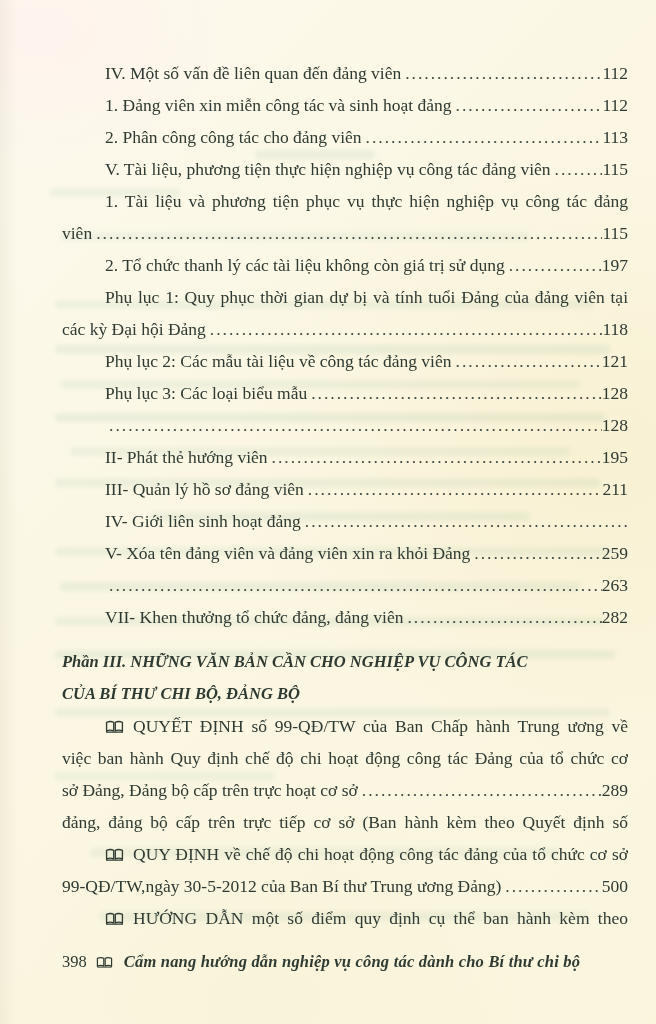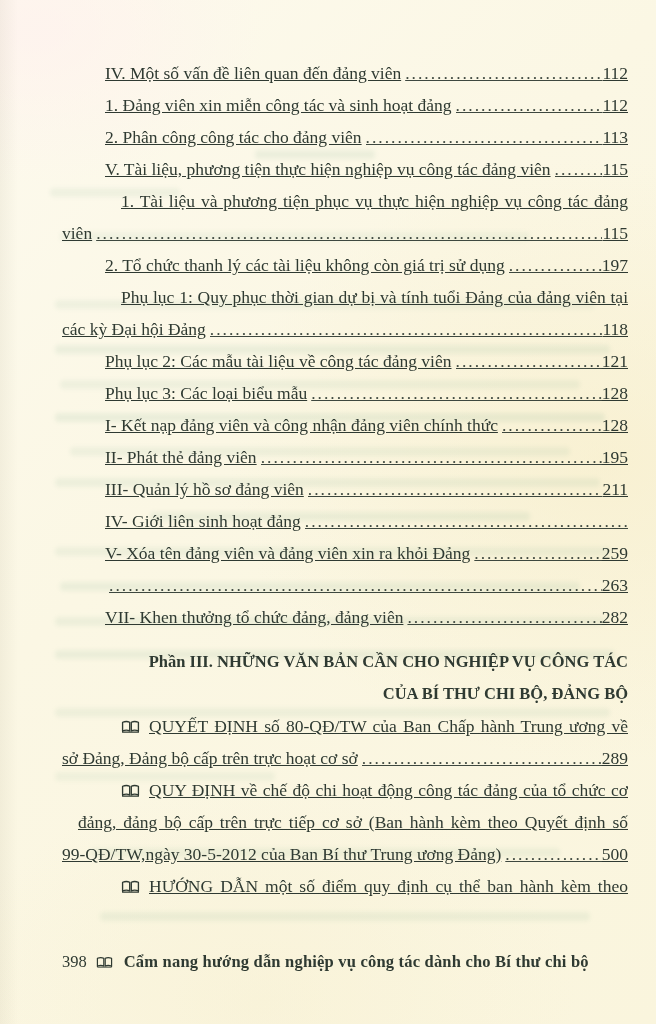--- a/index.html
+++ b/index.html
@@ -14,32 +14,32 @@
       radial-gradient(ellipse 420px 300px at 40% 98%, rgba(247,240,210,.5), transparent 75%),
       linear-gradient(135deg,#fdfaee 0%,#fbf7e4 40%,#faf5dd 100%);
   }
   .edge-shade{position:absolute;top:0;left:0;width:18px;height:100%;
     background:linear-gradient(90deg,rgba(120,110,80,.07),transparent);pointer-events:none;}
   
   .bleed{position:absolute;inset:0;pointer-events:none;}
   .art{position:absolute;height:9px;background:var(--bleed,#7fae8d);opacity:.12;filter:blur(2px);border-radius:4px;}
   
   .content{position:absolute;left:62px;right:28px;top:57px;font-size:17.5px;}
-  .toc-line{display:flex;align-items:flex-end;height:32px;line-height:32px;white-space:nowrap;overflow:hidden;text-decoration:underline;}
+  .toc-line{display:flex;align-items:flex-end;height:32px;line-height:32px;white-space:nowrap;overflow:hidden;}
   .toc-line.indent{padding-left:43px;}
-  .toc-line.justify{display:block;white-space:normal;text-align:justify;text-align-last:justify;margin-left:16px;}
+  .toc-line.justify{display:block;white-space:normal;text-align:justify;text-align-last:justify;}
   .t{flex:0 0 auto;}
   .leader{flex:1 1 auto;overflow:hidden;letter-spacing:2px;margin-left:4px;opacity:.92;}
   .pg{flex:0 0 auto;}
   .heading{margin-top:13px;font-weight:700;font-size:16.5px;}
-  .heading .h-line{height:32px;line-height:32px;text-align:right;white-space:nowrap;}
+  .heading .h-line{height:32px;line-height:32px;text-align:left;white-space:nowrap;font-style:italic;}
   .book-icon{display:inline-block;vertical-align:-2px;margin-right:9px;}
   .footer{position:absolute;left:62px;right:28px;top:946px;height:32px;line-height:32px;
     display:flex;align-items:flex-start;gap:9px;font-size:16.5px;}
-  .footer .ftitle{font-weight:600;letter-spacing:.2px;}
+  .footer .ftitle{font-style:italic;font-weight:600;letter-spacing:.2px;}
   .footer .book-icon{margin-right:2px;align-self:center;}
 </style>
 </head>
 <body>
 
 <div class="scan">
   <div class="bleed">
     <i class="art" style="top:150px;left:255px;width:120px"></i>
     <i class="art" style="top:188px;left:50px;width:130px;opacity:.1"></i>
     <i class="art" style="top:232px;left:60px;width:470px;opacity:.09"></i>
@@ -103,26 +103,25 @@
           <span class="t">Phụ lục 2: Các mẫu tài liệu về công tác đảng viên</span>
           <span class="leader">..........................................................................................................................................................................</span>
           <span class="pg">121</span>
         </div>
         <div class="toc-line indent">
           <span class="t">Phụ lục 3: Các loại biểu mẫu</span>
           <span class="leader">..........................................................................................................................................................................</span>
           <span class="pg">128</span>
         </div>
         <div class="toc-line indent">
-          <span class="t">I- Kết nạp đảng viên và công nhận đảng viên chính thức</span>
           <span class="leader">..........................................................................................................................................................................</span>
           <span class="pg">128</span>
         </div>
         <div class="toc-line indent">
-          <span class="t">II- Phát thẻ đảng viên</span>
+          <span class="t">II- Phát thẻ hướng viên</span>
           <span class="leader">..........................................................................................................................................................................</span>
           <span class="pg">195</span>
         </div>
         <div class="toc-line indent">
           <span class="t">III- Quản lý hồ sơ đảng viên</span>
           <span class="leader">..........................................................................................................................................................................</span>
           <span class="pg">211</span>
         </div>
         <div class="toc-line indent">
           <span class="t">IV- Giới liên sinh hoạt đảng</span>
@@ -147,32 +146,33 @@
     <div class="heading">
       <div class="h-line">Phần III. NHỮNG VĂN BẢN CẦN CHO NGHIỆP VỤ CÔNG TÁC</div>
       <div class="h-line">CỦA BÍ THƯ CHI BỘ, ĐẢNG BỘ</div>
     </div>
 
     <div id="toc-bottom">
         <div class="toc-line indent justify"><svg class="book-icon" width="19" height="14" viewBox="0 0 24 17" aria-hidden="true">
     <path d="M2 2.5 Q7 .5 11 2.5 L11 13.5 Q7 11.5 2 13.5 Z" fill="none" stroke="currentColor" stroke-width="1.7" stroke-linejoin="round"></path>
     <path d="M22 2.5 Q17 .5 13 2.5 L13 13.5 Q17 11.5 22 13.5 Z" fill="none" stroke="currentColor" stroke-width="1.7" stroke-linejoin="round"></path>
     <path d="M2 13.5 L2 15 L22 15 L22 13.5" fill="none" stroke="currentColor" stroke-width="1.4"></path>
-  </svg><span class="t">QUYẾT ĐỊNH số 80-QĐ/TW của Ban Chấp hành Trung ương về</span></div>
+  </svg><span class="t">QUYẾT ĐỊNH số 99-QĐ/TW của Ban Chấp hành Trung ương về</span></div>
+        <div class="toc-line justify"><span class="t">việc ban hành Quy định chế độ chi hoạt động công tác Đảng của tổ chức cơ</span></div>
         <div class="toc-line">
           <span class="t">sở Đảng, Đảng bộ cấp trên trực hoạt cơ sở</span>
           <span class="leader">..........................................................................................................................................................................</span>
           <span class="pg">289</span>
         </div>
+        <div class="toc-line justify"><span class="t">đảng, đảng bộ cấp trên trực tiếp cơ sở (Ban hành kèm theo Quyết định số</span></div>
         <div class="toc-line indent justify"><svg class="book-icon" width="19" height="14" viewBox="0 0 24 17" aria-hidden="true">
     <path d="M2 2.5 Q7 .5 11 2.5 L11 13.5 Q7 11.5 2 13.5 Z" fill="none" stroke="currentColor" stroke-width="1.7" stroke-linejoin="round"></path>
     <path d="M22 2.5 Q17 .5 13 2.5 L13 13.5 Q17 11.5 22 13.5 Z" fill="none" stroke="currentColor" stroke-width="1.7" stroke-linejoin="round"></path>
     <path d="M2 13.5 L2 15 L22 15 L22 13.5" fill="none" stroke="currentColor" stroke-width="1.4"></path>
   </svg><span class="t">QUY ĐỊNH về chế độ chi hoạt động công tác đảng của tổ chức cơ sở</span></div>
-        <div class="toc-line justify"><span class="t">đảng, đảng bộ cấp trên trực tiếp cơ sở (Ban hành kèm theo Quyết định số</span></div>
         <div class="toc-line">
           <span class="t">99-QĐ/TW,ngày 30-5-2012 của Ban Bí thư Trung ương Đảng)</span>
           <span class="leader">..........................................................................................................................................................................</span>
           <span class="pg">500</span>
         </div>
         <div class="toc-line indent justify"><svg class="book-icon" width="19" height="14" viewBox="0 0 24 17" aria-hidden="true">
     <path d="M2 2.5 Q7 .5 11 2.5 L11 13.5 Q7 11.5 2 13.5 Z" fill="none" stroke="currentColor" stroke-width="1.7" stroke-linejoin="round"></path>
     <path d="M22 2.5 Q17 .5 13 2.5 L13 13.5 Q17 11.5 22 13.5 Z" fill="none" stroke="currentColor" stroke-width="1.7" stroke-linejoin="round"></path>
     <path d="M2 13.5 L2 15 L22 15 L22 13.5" fill="none" stroke="currentColor" stroke-width="1.4"></path>
   </svg><span class="t">HƯỚNG DẪN một số điểm quy định cụ thể ban hành kèm theo</span></div>

